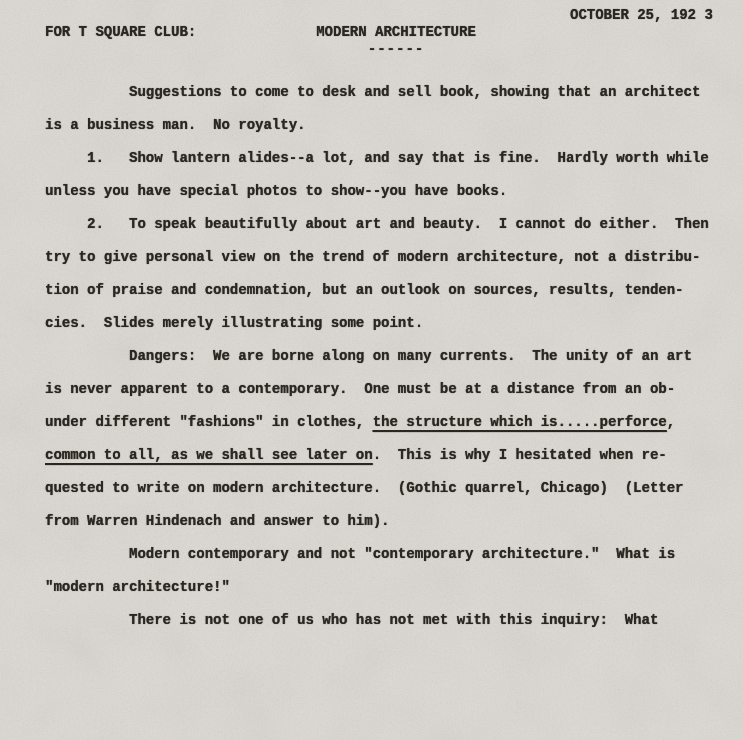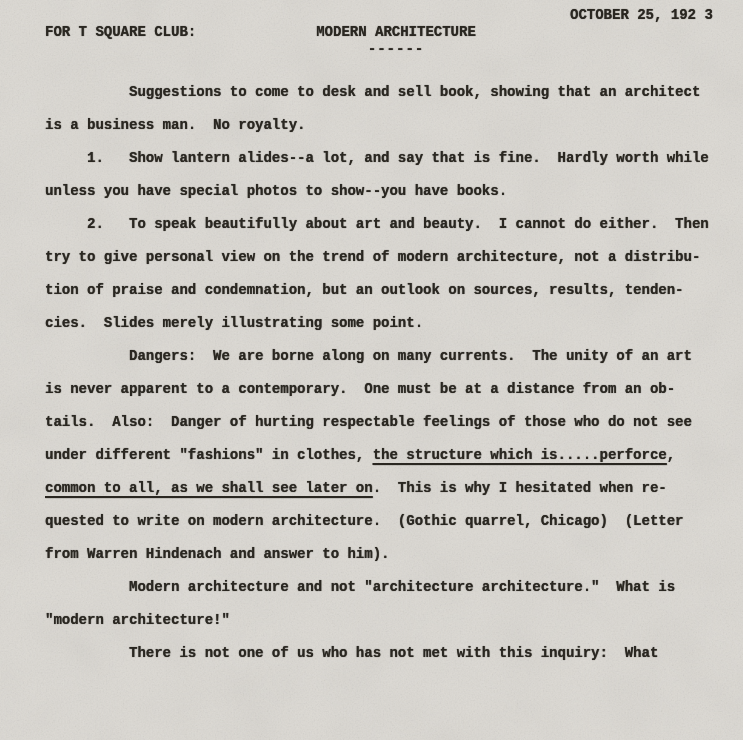--- a/index.html
+++ b/index.html
@@ -77,24 +77,23 @@
         <div class="line"><span>          Suggestions to come to desk and sell book, showing that an architect</span></div>
         <div class="line"><span>is a business man.  No royalty.</span></div>
         <div class="line"><span>     1.   Show lantern alides--a lot, and say that is fine.  Hardly worth while</span></div>
         <div class="line"><span>unless you have special photos to show--you have books.</span></div>
         <div class="line"><span>     2.   To speak beautifully about art and beauty.  I cannot do either.  Then</span></div>
         <div class="line"><span>try to give personal view on the trend of modern architecture, not a distribu-</span></div>
         <div class="line"><span>tion of praise and condemnation, but an outlook on sources, results, tenden-</span></div>
         <div class="line"><span>cies.  Slides merely illustrating some point.</span></div>
         <div class="line"><span>          Dangers:  We are borne along on many currents.  The unity of an art</span></div>
         <div class="line"><span>is never apparent to a contemporary.  One must be at a distance from an ob-</span></div>
-        <div class="line"><span>tails.  Also:  Danger of hurting respectable feelings of those who do not see</span></div>
         <div class="line"><span>under different "fashions" in clothes, </span><span class="u">the structure which is.....perforce</span><span>,</span></div>
         <div class="line"><span class="u">common to all, as we shall see later on</span><span>.  This is why I hesitated when re-</span></div>
         <div class="line"><span>quested to write on modern architecture.  (Gothic quarrel, Chicago)  (Letter</span></div>
         <div class="line"><span>from Warren Hindenach and answer to him).</span></div>
-        <div class="line"><span>          Modern architecture and not "architecture architecture."  What is</span></div>
+        <div class="line"><span>          Modern contemporary and not "contemporary architecture."  What is</span></div>
         <div class="line"><span>"modern architecture!"</span></div>
         <div class="line"><span>          There is not one of us who has not met with this inquiry:  What</span></div>
       </div>
 
   </div>
 </div>
 
 </body></html>

